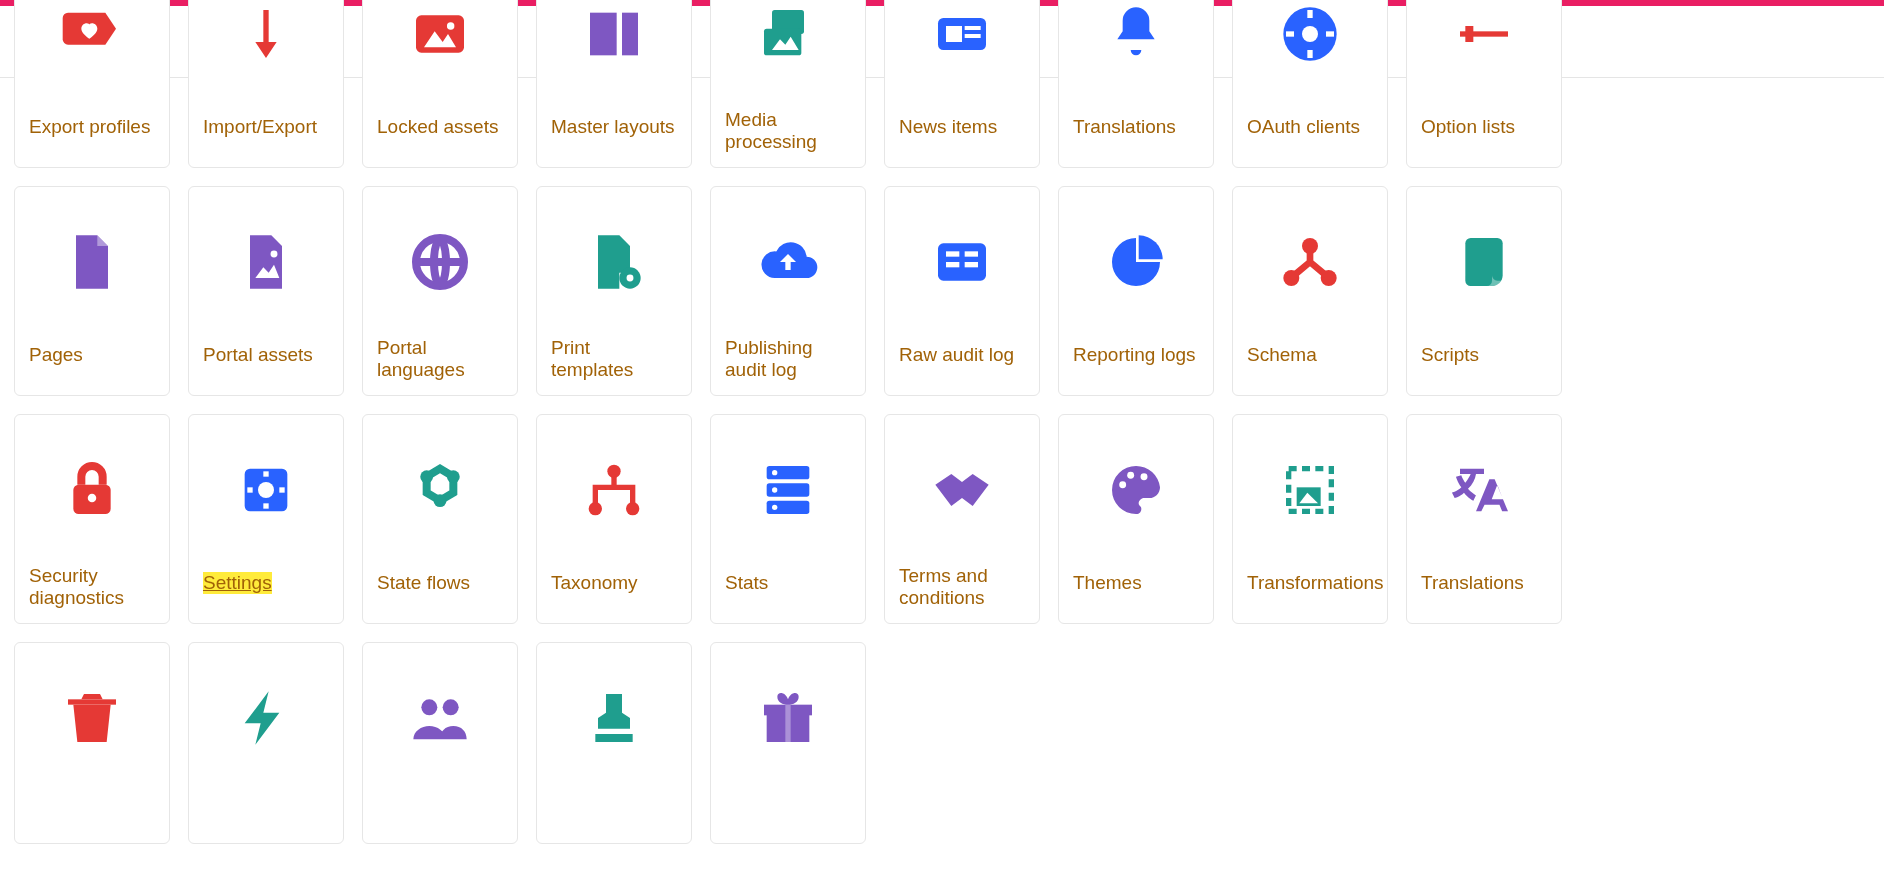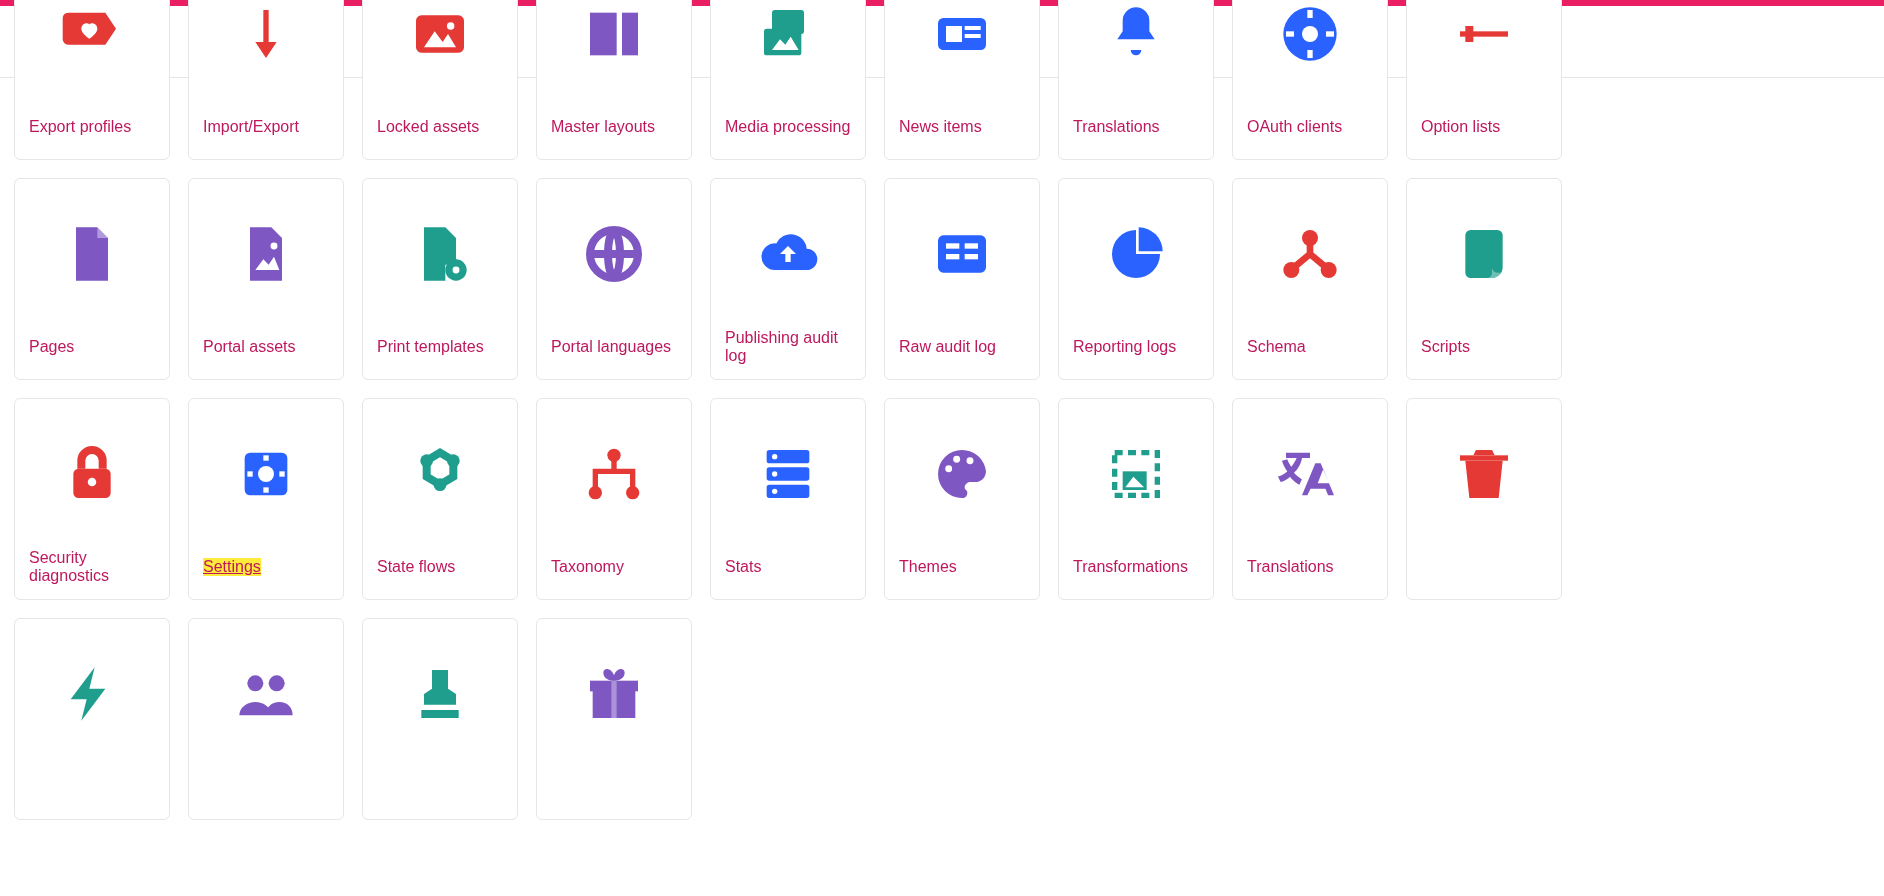--- a/index.html
+++ b/index.html
@@ -25,22 +25,22 @@
     flex-direction:column;
   }
   .card .icon-area {
     height:150px;
     display:flex;
     align-items:center;
     justify-content:center;
   }
   .card .label {
     padding: 0 14px;
-    font-size:16px;
-    color:#be185d;
+    font-size:19px;
+    color:#a16207;
     text-align:left;
     min-height:36px;
     display:flex;
     align-items:center;
   }
   .card.hl .label span { background: #ffeb3b; text-decoration: underline; }
   
   svg { display:block; }
 </style>
 </head>
@@ -180,38 +180,38 @@
             <circle cx="15" cy="9" r="1.3" fill="#fff"></circle>
           </svg>
         </div>
         <div class="label">
           <span>Portal assets</span>
         </div>
       </div>
       <div class="card">
         <div class="icon-area">
           <svg viewBox="0 0 24 24" width="64" height="64">
+            <circle cx="12" cy="12" r="9" fill="none" stroke="#7e57c2" stroke-width="3"></circle>
+            <path d="M3 12h18M12 3c3 3 3 15 0 18M12 3c-3 3-3 15 0 18" fill="none" stroke="#7e57c2" stroke-width="3"></path>
+          </svg>
+        </div>
+        <div class="label">
+          <span>Portal languages</span>
+        </div>
+      </div>
+      <div class="card">
+        <div class="icon-area">
+          <svg viewBox="0 0 24 24" width="64" height="64">
             <path fill="#1f9e8e" d="M6 2h8l4 4v10h-4v6H6z"></path>
             <circle cx="18" cy="18" r="4" fill="#1f9e8e"></circle>
             <circle cx="18" cy="18" r="1.3" fill="#fff"></circle>
           </svg>
         </div>
         <div class="label">
           <span>Print templates</span>
-        </div>
-      </div>
-      <div class="card">
-        <div class="icon-area">
-          <svg viewBox="0 0 24 24" width="64" height="64">
-            <circle cx="12" cy="12" r="9" fill="none" stroke="#7e57c2" stroke-width="3"></circle>
-            <path d="M3 12h18M12 3c3 3 3 15 0 18M12 3c-3 3-3 15 0 18" fill="none" stroke="#7e57c2" stroke-width="3"></path>
-          </svg>
-        </div>
-        <div class="label">
-          <span>Portal languages</span>
         </div>
       </div>
       <div class="card">
         <div class="icon-area">
           <svg viewBox="0 0 24 24" width="64" height="64">
             <path fill="#2962ff" d="M7 18a5 5 0 1 1 .6-9.97A6 6 0 0 1 19 10a4 4 0 0 1 0 8z"></path>
             <path fill="#fff" d="M12 9l3 3h-2v3h-2v-3H9z"></path>
           </svg>
         </div>
         <div class="label">
@@ -333,20 +333,30 @@
             <circle cx="7" cy="18.5" r="1" fill="#fff"></circle>
           </svg>
         </div>
         <div class="label">
           <span>Stats</span>
         </div>
       </div>
       <div class="card">
         <div class="icon-area">
           <svg viewBox="0 0 24 24" width="64" height="64">
+            <path fill="#7e57c2" d="M2 10l6-4 4 3 4-3 6 4-6 8-4-3-4 3z"></path>
+          </svg>
+        </div>
+        <div class="label">
+          <span>Terms and conditions</span>
+        </div>
+      </div>
+      <div class="card">
+        <div class="icon-area">
+          <svg viewBox="0 0 24 24" width="64" height="64">
             <path fill="#7e57c2" d="M12 3a9 9 0 0 0 0 18c1.5 0 2-1 2-2s-1-1-1-2 1-2 2-2h2a4 4 0 0 0 4-4 9 9 0 0 0-9-8z"></path>
             <circle cx="7" cy="10" r="1.3" fill="#fff"></circle>
             <circle cx="10" cy="6.5" r="1.3" fill="#fff"></circle>
             <circle cx="15" cy="7" r="1.3" fill="#fff"></circle>
           </svg>
         </div>
         <div class="label">
           <span>Themes</span>
         </div>
       </div>

